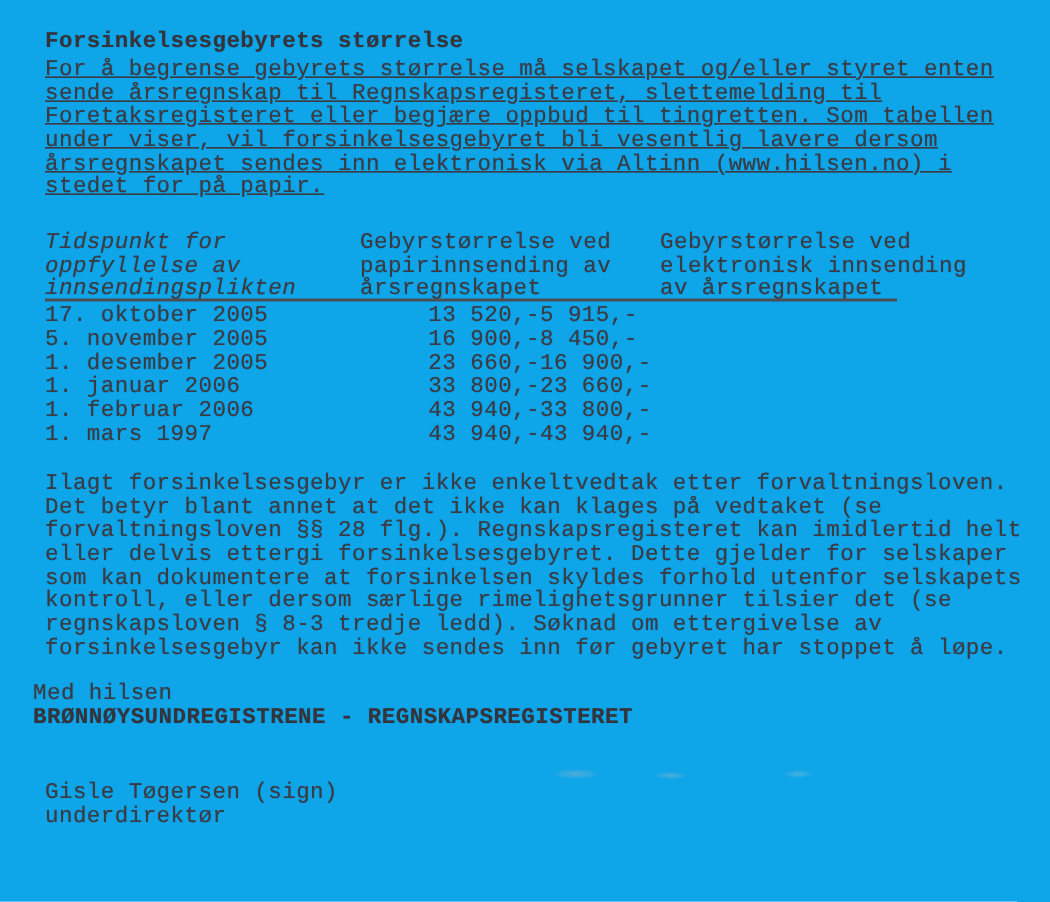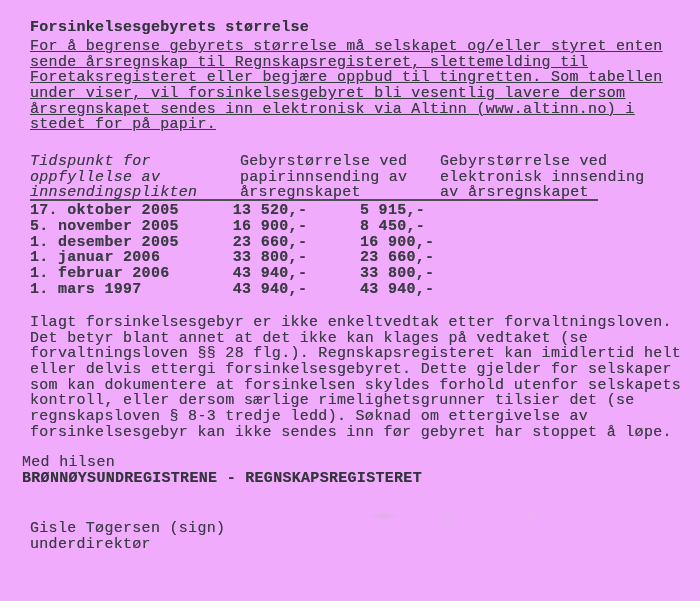--- a/index.html
+++ b/index.html
@@ -9,21 +9,21 @@
   }
   body {
     width: 700px;
     height: 601px;
     overflow: hidden;
   }
   .page {
     position: relative;
     width: 700px;
     height: 601px;
-    background: #f0abfc;
+    background: #0ea5e9;
     font-family: "Liberation Mono", "DejaVu Sans Mono", monospace;
     font-size: 15px;
     letter-spacing: 0.3px;
     color: #3a3b43;
     text-shadow: 0 0 0.6px rgba(58, 59, 67, 0.55);
   }
   .line {
     white-space: pre;
     height: 15.7px;
     line-height: 15.7px;
@@ -68,32 +68,31 @@
   .trows {
     position: absolute;
     left: 30px;
     top: 203px;
     width: 560px;
   }
   .trow {
     position: relative;
     height: 15.8px;
     line-height: 15.8px;
-    font-weight: bold;
   }
   .cell-date {
     position: absolute;
     left: 0;
     white-space: pre;
   }
   .cell-paper {
     position: absolute;
     left: 150px;
     width: 180px;
-    text-align: center;
+    text-align: right;
     white-space: pre;
   }
   .cell-elec {
     position: absolute;
     left: 330px;
     width: 186px;
     white-space: pre;
   }
   .body2 {
     position: absolute;
@@ -135,21 +134,21 @@
 
 <div class="page">
 
   <div class="intro-heading line bold">Forsinkelsesgebyrets størrelse</div>
 
   <div class="intro-body">
     <div class="line">For å begrense gebyrets størrelse må selskapet og/eller styret enten</div>
     <div class="line">sende årsregnskap til Regnskapsregisteret, slettemelding til</div>
     <div class="line">Foretaksregisteret eller begjære oppbud til tingretten. Som tabellen</div>
     <div class="line">under viser, vil forsinkelsesgebyret bli vesentlig lavere dersom</div>
-    <div class="line">årsregnskapet sendes inn elektronisk via Altinn (www.altinn.no) i</div>
+    <div class="line">årsregnskapet sendes inn elektronisk via Altinn (www.hilsen.no) i</div>
     <div class="line">stedet for på papir.</div>
   </div>
 
   <div class="thead">
     <div class="col col1">
       <div class="line">Tidspunkt for</div>
       <div class="line">oppfyllelse av</div>
       <div class="line">innsendingsplikten</div>
     </div>
     <div class="col col2">

